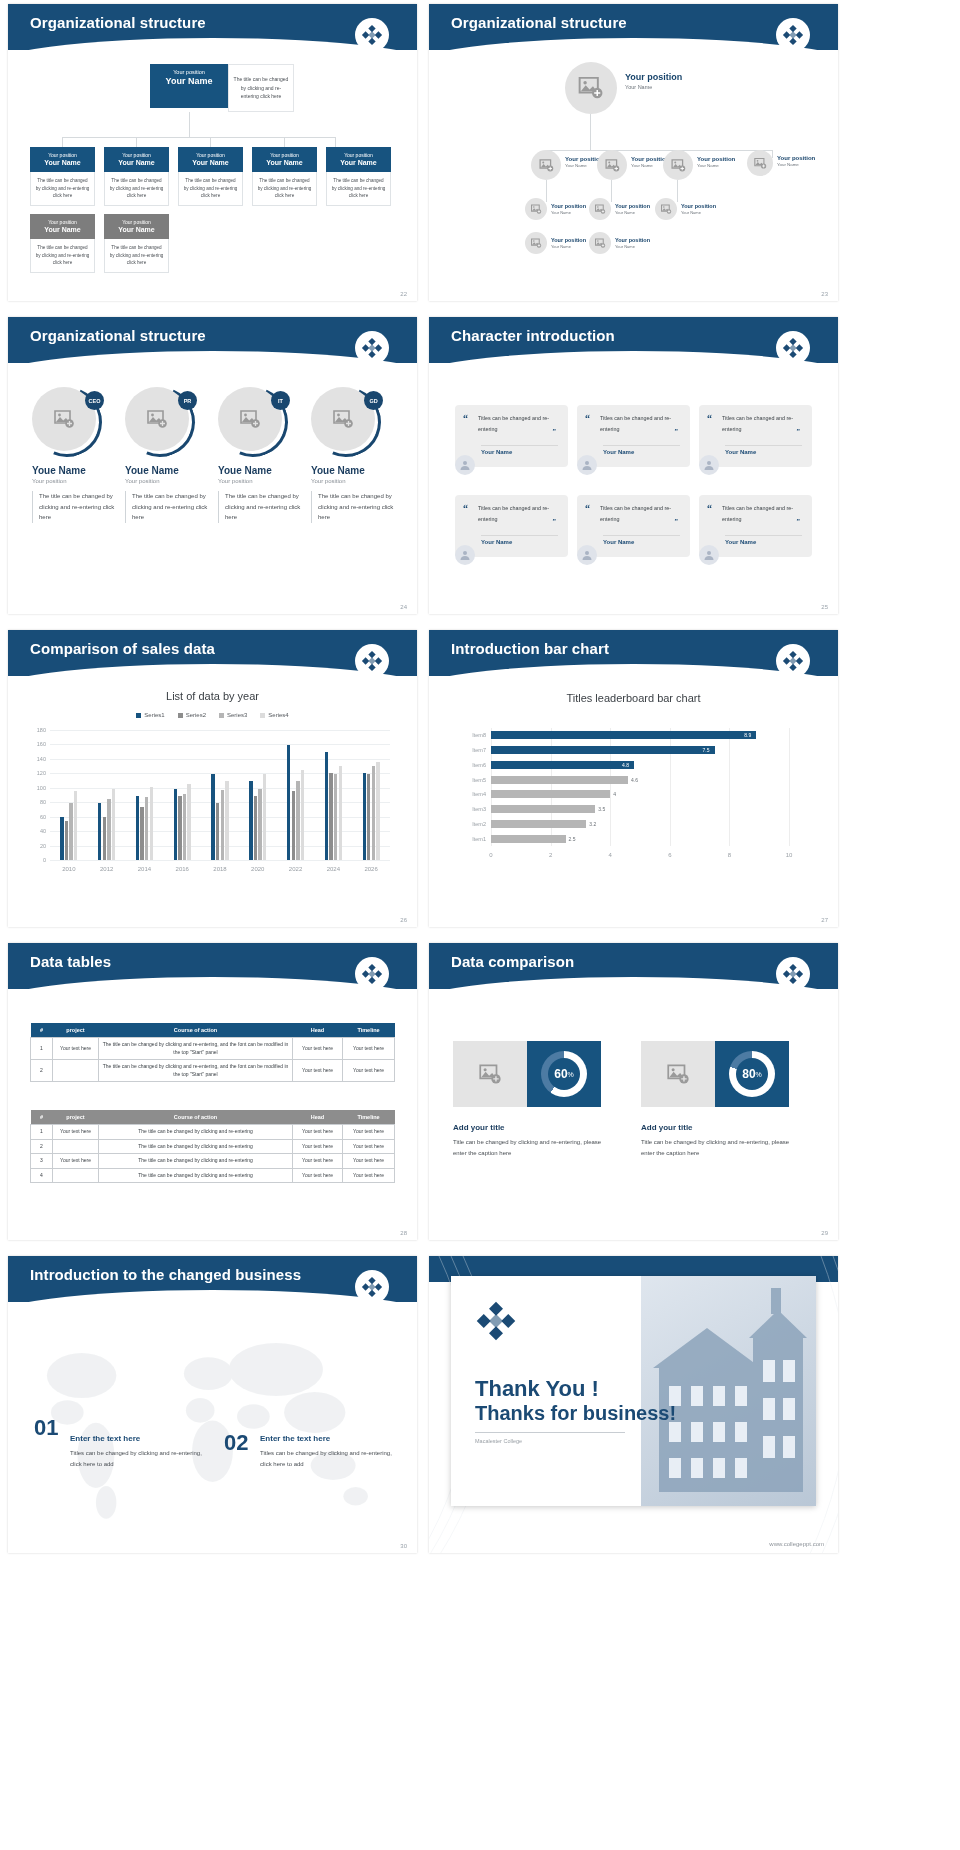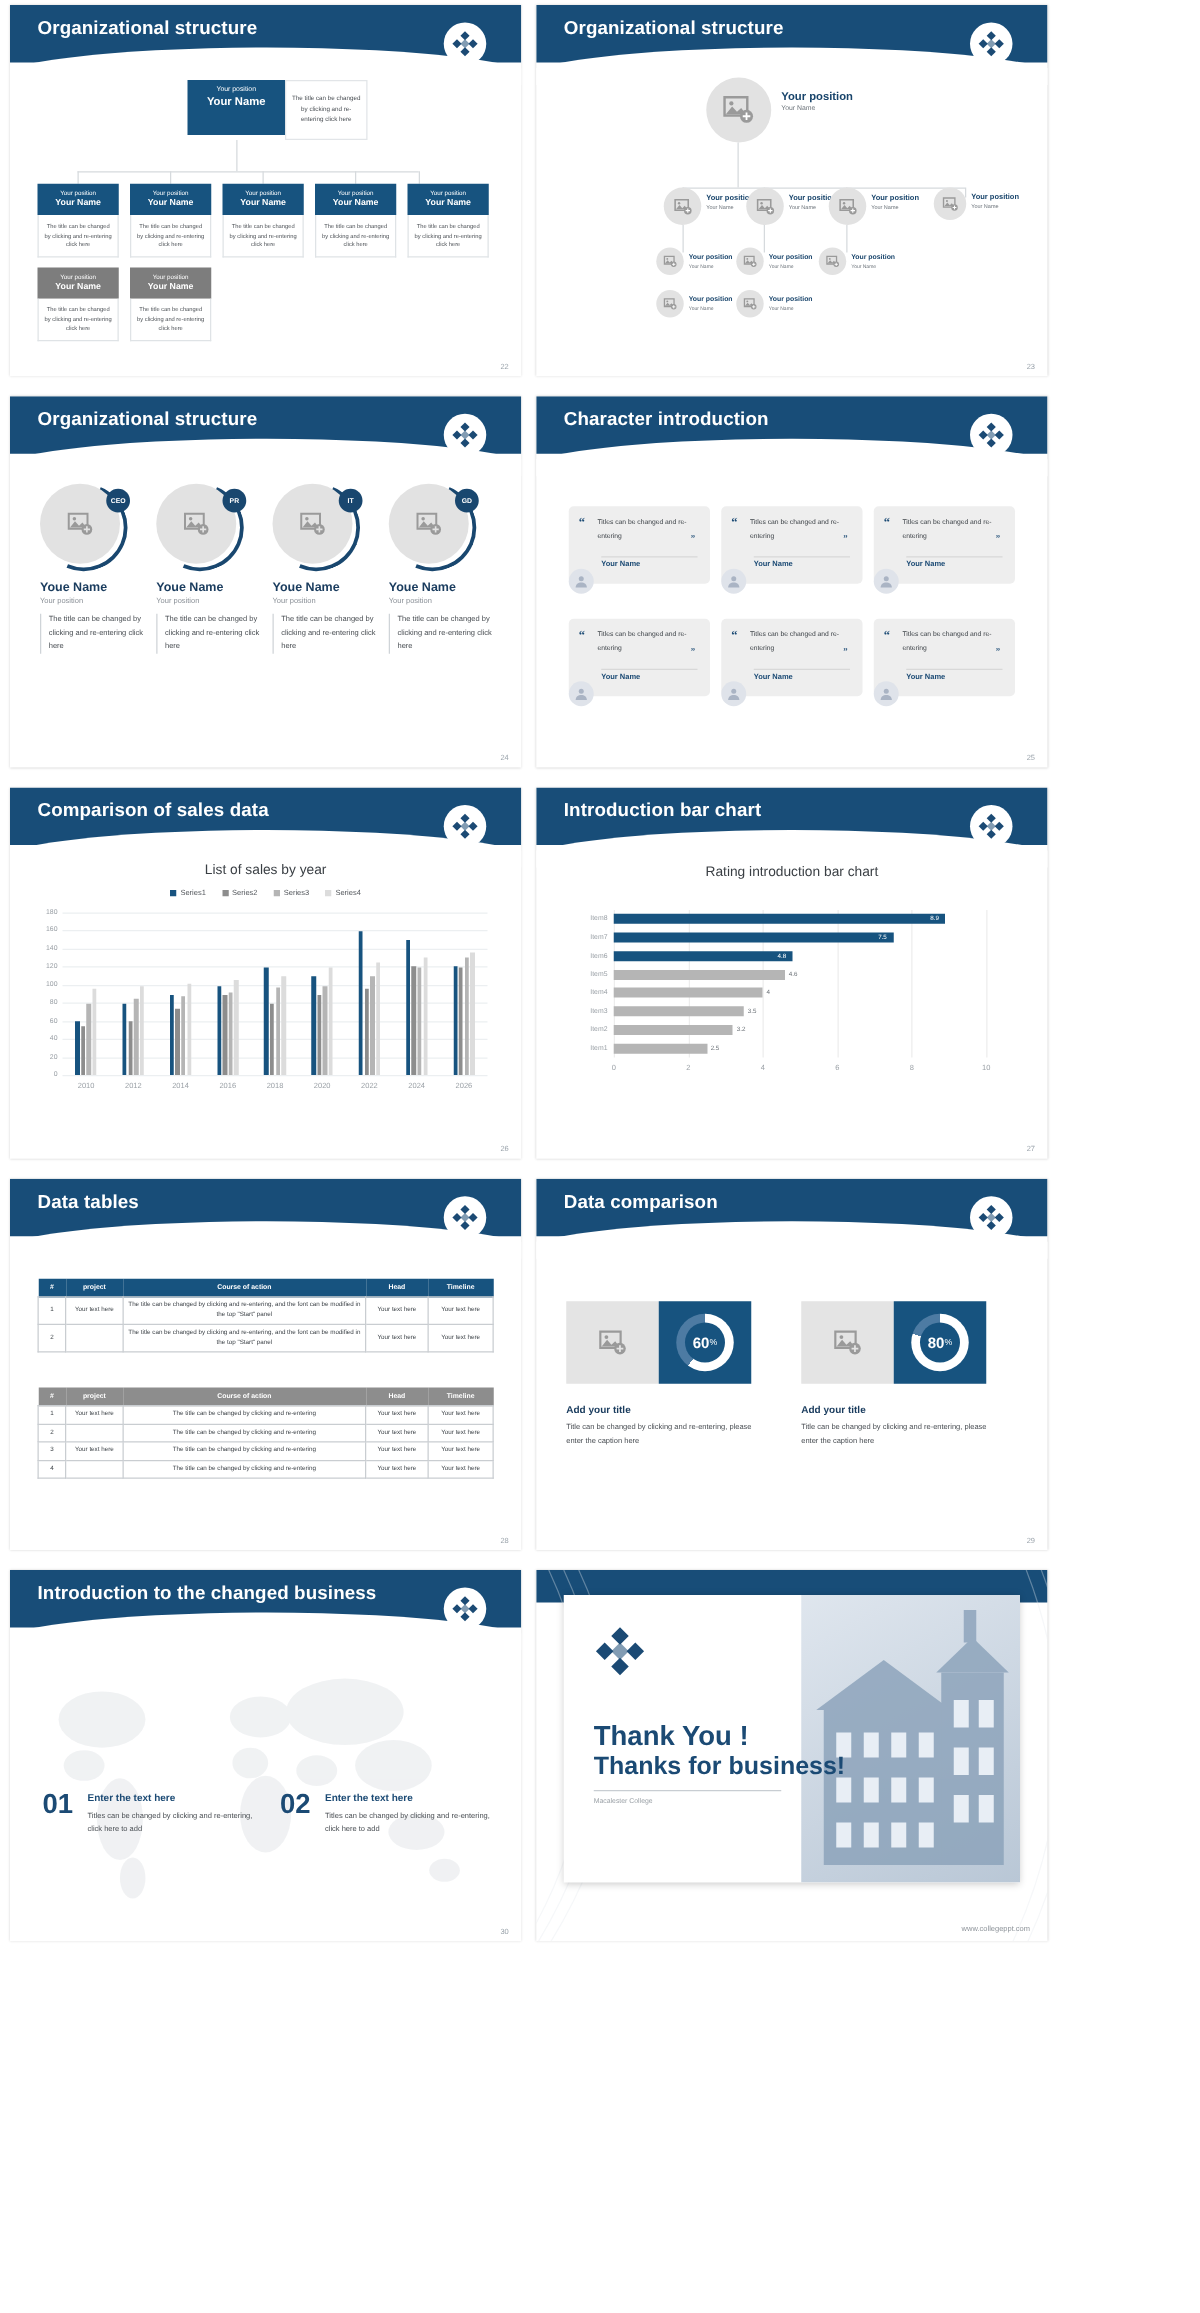--- a/index.html
+++ b/index.html
@@ -574,21 +574,21 @@
           <g fill="#1b4a74">
             <path d="M12 1l4 4-4 4-4-4z"></path>
             <path d="M5 8l4 4-4 4-4-4z"></path>
             <path d="M19 8l4 4-4 4-4-4z"></path>
             <path d="M12 15l4 4-4 4-4-4z"></path>
             <path d="M12 8l4 4-4 4-4-4z" opacity=".55"></path>
           </g>
         </svg>
     </div>
 
-    <div class="chart-title" style="top:60px;">List of sales by year</div>
+    <div class="chart-title" style="top:60px;">List of data by year</div>
     <div class="legend" id="s26-legend" style="top:82px;">
         <div><span class="sw" style="background:#17537F"></span>Series1</div>
         <div><span class="sw" style="background:#8d8d8d"></span>Series2</div>
         <div><span class="sw" style="background:#b5b5b5"></span>Series3</div>
         <div><span class="sw" style="background:#dcdcdc"></span>Series4</div>
       </div>
     <div class="plot" id="s26-plot" style="left:42px; top:100px; width:340px; height:130px;">
         <div class="gl" style="top: 130px;">
           <div class="ytick">0</div>
         </div>
@@ -695,21 +695,21 @@
           <g fill="#1b4a74">
             <path d="M12 1l4 4-4 4-4-4z"></path>
             <path d="M5 8l4 4-4 4-4-4z"></path>
             <path d="M19 8l4 4-4 4-4-4z"></path>
             <path d="M12 15l4 4-4 4-4-4z"></path>
             <path d="M12 8l4 4-4 4-4-4z" opacity=".55"></path>
           </g>
         </svg>
     </div>
 
-    <div class="chart-title" style="top:62px;">Rating introduction bar chart</div>
+    <div class="chart-title" style="top:62px;">Titles leaderboard bar chart</div>
     <div class="plot" id="s27-plot" style="left:62px; top:98px; width:298px; height:118px;">
         <div class="vgl" style="left: 0px;"></div>
         <div class="xtick" style="left: 0px; top: 124px;">0</div>
         <div class="vgl" style="left: 59.6px;"></div>
         <div class="xtick" style="left: 59.6px; top: 124px;">2</div>
         <div class="vgl" style="left: 119.2px;"></div>
         <div class="xtick" style="left: 119.2px; top: 124px;">4</div>
         <div class="vgl" style="left: 178.8px;"></div>
         <div class="xtick" style="left: 178.8px; top: 124px;">6</div>
         <div class="vgl" style="left: 238.4px;"></div>
@@ -935,21 +935,21 @@
           <ellipse cx="188" cy="106" rx="14" ry="12"></ellipse>
         <ellipse cx="200" cy="146" rx="20" ry="30"></ellipse>
         <ellipse cx="262" cy="66" rx="46" ry="26"></ellipse>
           <ellipse cx="300" cy="108" rx="30" ry="20"></ellipse>
         <ellipse cx="318" cy="160" rx="22" ry="14"></ellipse>
           <ellipse cx="340" cy="190" rx="12" ry="9"></ellipse>
         <ellipse cx="240" cy="112" rx="16" ry="12"></ellipse>
       </g>
     </svg>
 
-    <div class="numbig" style="left:26px; top:174px;">01</div>
+    <div class="numbig" style="left:26px; top:159px;">01</div>
     <div class="numttl" style="left:62px; top:178px;">Enter the text here</div>
     <div class="numtxt" style="left:62px; top:192px;">Titles can be changed by clicking and re-entering, click here to add</div>
 
     <div class="numbig" style="left:216px; top:174px;">02</div>
     <div class="numttl" style="left:252px; top:178px;">Enter the text here</div>
     <div class="numtxt" style="left:252px; top:192px;">Titles can be changed by clicking and re-entering, click here to add</div>
 
     <div class="pgnum">30</div>
   </div>
 

